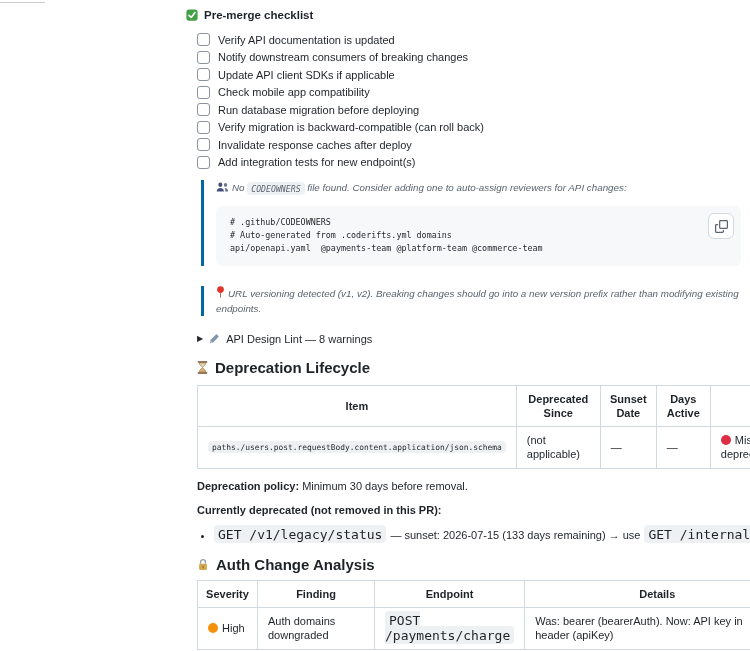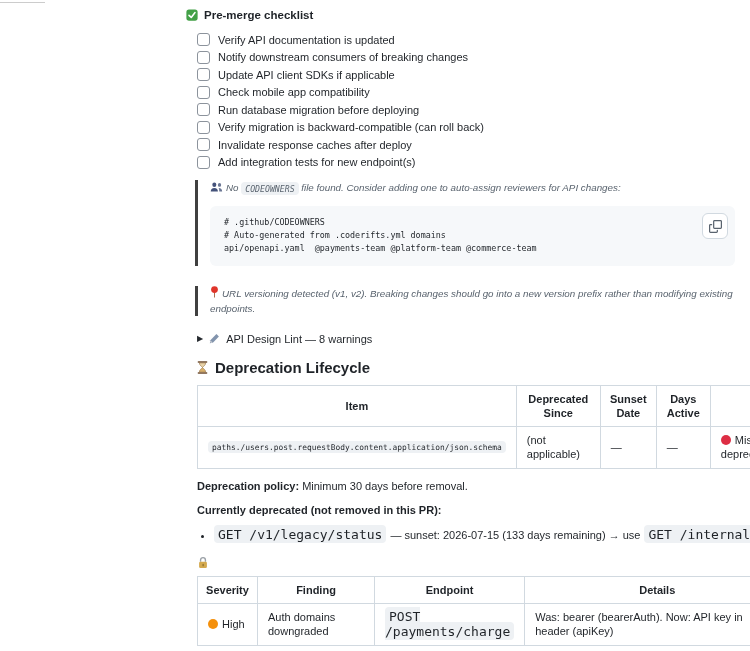--- a/index.html
+++ b/index.html
@@ -13,21 +13,21 @@
 
   .content { position: absolute; left: 186px; top: 0; width: 650px; padding-top: 9px; }
 
   .pmc-title { margin: 0; font-size: 11.5px; font-weight: 700; display: flex; align-items: center; gap: 6px; }
 
   ul.task-list { list-style: none; margin: 10px 0 0 11px; padding: 0; }
   ul.task-list li { display: flex; align-items: center; gap: 8px; height: 17.5px; }
   .cb { width: 11px; height: 11px; border: 1px solid #8c939c; border-radius: 3px; background: #fff; flex: none; }
 
   blockquote {
-    margin: 9px 0 0 9px; border-left: 3px solid #404040; padding: 0 0 0 12px;
+    margin: 9px 0 0 15px; border-left: 3px solid #0369a1; padding: 0 0 0 12px;
     color: #59636e; font-style: italic; width: 525px;
   }
   blockquote.vq { margin-top: 20px; }
   blockquote p { margin: 0; font-size: 9.8px; line-height: 15px; }
   blockquote .bq-icon { margin-right: 3px; vertical-align: -1px; }
 
   .chip {
     font-family: "DejaVu Sans Mono", "Liberation Mono", monospace;
     font-size: 13px; background: #eef1f4; padding: 1.5px 4px; border-radius: 4px;
     color: inherit;
@@ -219,20 +219,21 @@
       <code class="chip">GET /v1/legacy/status</code><span class="mid-text">— sunset: 2026-07-15 (133 days remaining) → use</span><code class="chip">GET /internal/openapi</code>
     </li>
   </ul>
 
   <h3 class="auth">
     <svg class="icon-svg" width="12" height="13" viewBox="0 0 14 16">
         <path d="M4 7.2V5a3 3 0 0 1 6 0v2.2" fill="none" stroke="#9aa0a6" stroke-width="1.7"></path>
         <rect x="2.2" y="7" width="9.6" height="7.8" rx="1.6" fill="#d4a94e"></rect>
         <rect x="6.4" y="9.6" width="1.5" height="3.2" rx="0.75" fill="#8a6d2f"></rect>
       </svg>
+    <span>Auth Change Analysis</span>
   </h3>
 
   <table class="t2">
     <colgroup>
         <col style="width:60px">
         <col style="width:117px">
         <col style="width:117px">
         <col style="width:265px">
       </colgroup>
     <thead>

